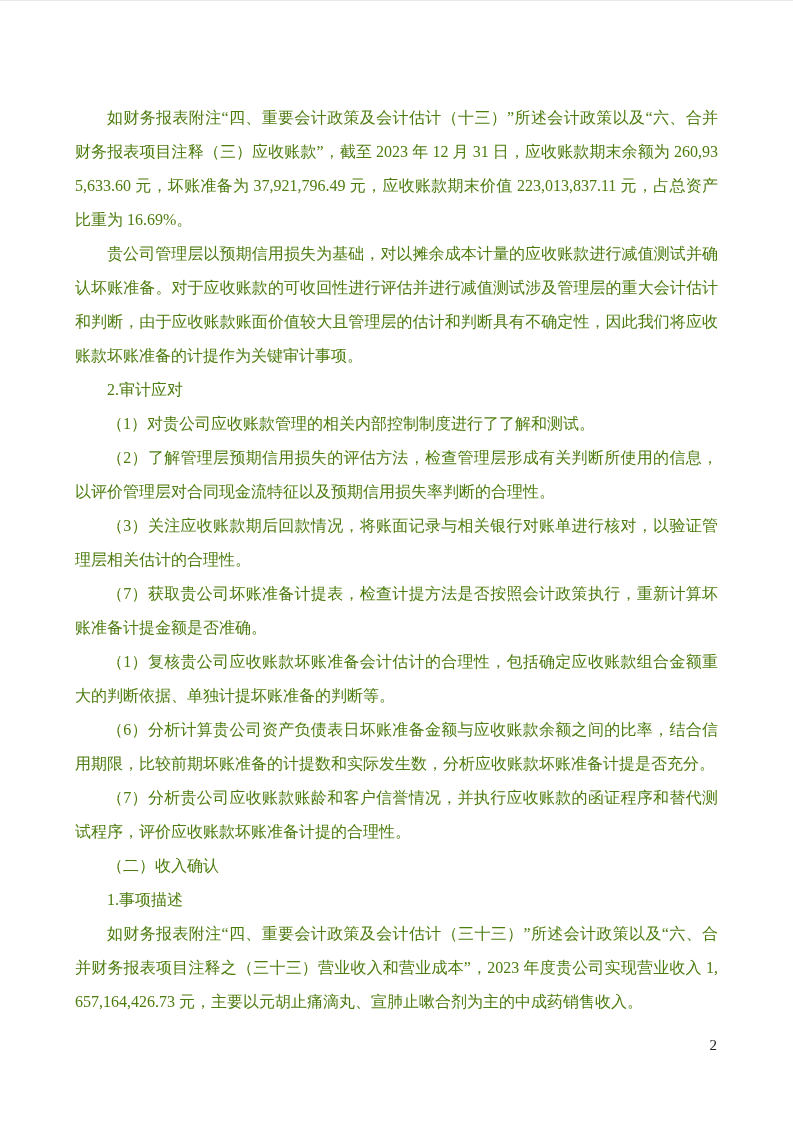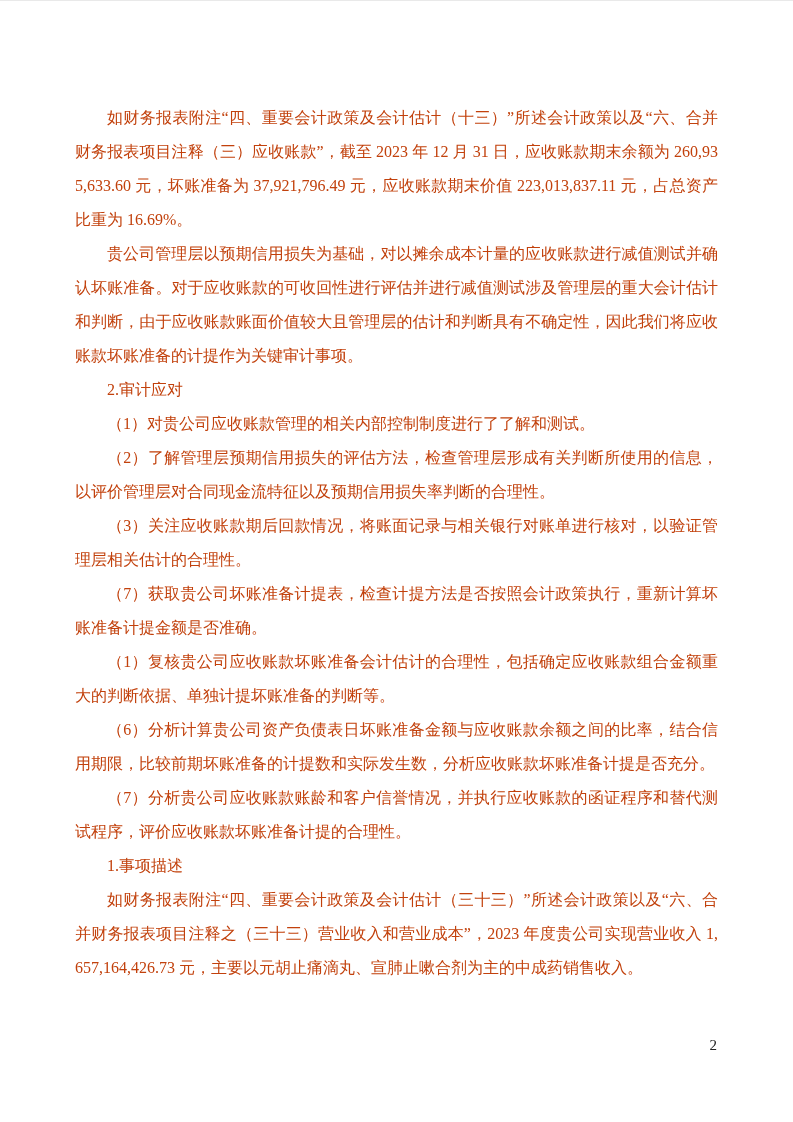--- a/index.html
+++ b/index.html
@@ -32,21 +32,21 @@
     top: 101px;
   }
   p.para {
     margin: 0;
     font-size: 16px;
     line-height: 34px;
     text-align: justify;
     text-align-last: left;
     text-indent: 2em;
     word-break: break-all;
-    color: #c2410c;
+    color: #4d7c0f;
   }
   .page-number {
     position: absolute;
     right: 76px;
     top: 1035px;
     font-size: 15px;
     line-height: 20px;
     color: #222222;
   }
 </style>
@@ -60,18 +60,19 @@
     <p class="para">如财务报表附注“四、重要会计政策及会计估计（十三）”所述会计政策以及“六、合并财务报表项目注释（三）应收账款”，截至 2023 年 12 月 31 日，应收账款期末余额为 260,935,633.60 元，坏账准备为 37,921,796.49 元，应收账款期末价值 223,013,837.11 元，占总资产比重为 16.69%。</p>
     <p class="para">贵公司管理层以预期信用损失为基础，对以摊余成本计量的应收账款进行减值测试并确认坏账准备。对于应收账款的可收回性进行评估并进行减值测试涉及管理层的重大会计估计和判断，由于应收账款账面价值较大且管理层的估计和判断具有不确定性，因此我们将应收账款坏账准备的计提作为关键审计事项。</p>
     <p class="para">2.审计应对</p>
     <p class="para">（1）对贵公司应收账款管理的相关内部控制制度进行了了解和测试。</p>
     <p class="para">（2）了解管理层预期信用损失的评估方法，检查管理层形成有关判断所使用的信息，以评价管理层对合同现金流特征以及预期信用损失率判断的合理性。</p>
     <p class="para">（3）关注应收账款期后回款情况，将账面记录与相关银行对账单进行核对，以验证管理层相关估计的合理性。</p>
     <p class="para">（7）获取贵公司坏账准备计提表，检查计提方法是否按照会计政策执行，重新计算坏账准备计提金额是否准确。</p>
     <p class="para">（1）复核贵公司应收账款坏账准备会计估计的合理性，包括确定应收账款组合金额重大的判断依据、单独计提坏账准备的判断等。</p>
     <p class="para">（6）分析计算贵公司资产负债表日坏账准备金额与应收账款余额之间的比率，结合信用期限，比较前期坏账准备的计提数和实际发生数，分析应收账款坏账准备计提是否充分。</p>
     <p class="para">（7）分析贵公司应收账款账龄和客户信誉情况，并执行应收账款的函证程序和替代测试程序，评价应收账款坏账准备计提的合理性。</p>
+    <p class="para">（二）收入确认</p>
     <p class="para">1.事项描述</p>
     <p class="para">如财务报表附注“四、重要会计政策及会计估计（三十三）”所述会计政策以及“六、合并财务报表项目注释之（三十三）营业收入和营业成本”，2023 年度贵公司实现营业收入 1,657,164,426.73 元，主要以元胡止痛滴丸、宣肺止嗽合剂为主的中成药销售收入。</p>
   </div>
 
   <div class="page-number">2</div>
 </div>
 
 </body></html>

